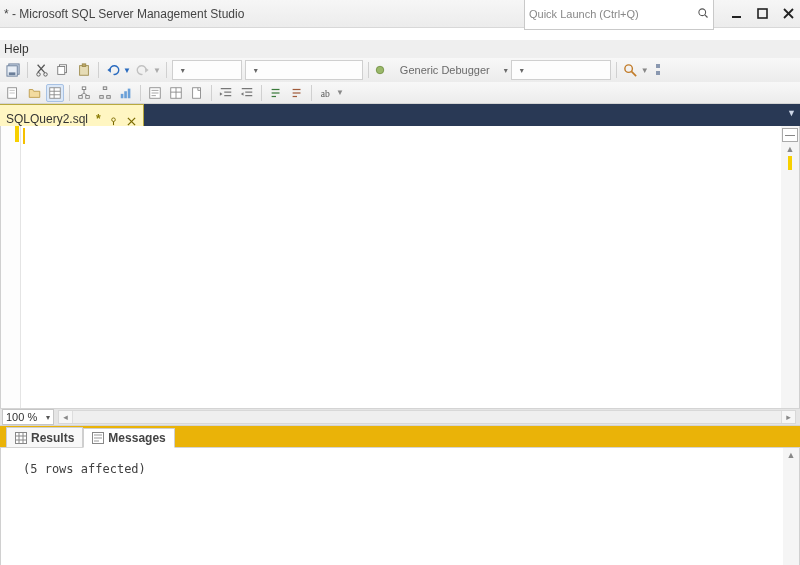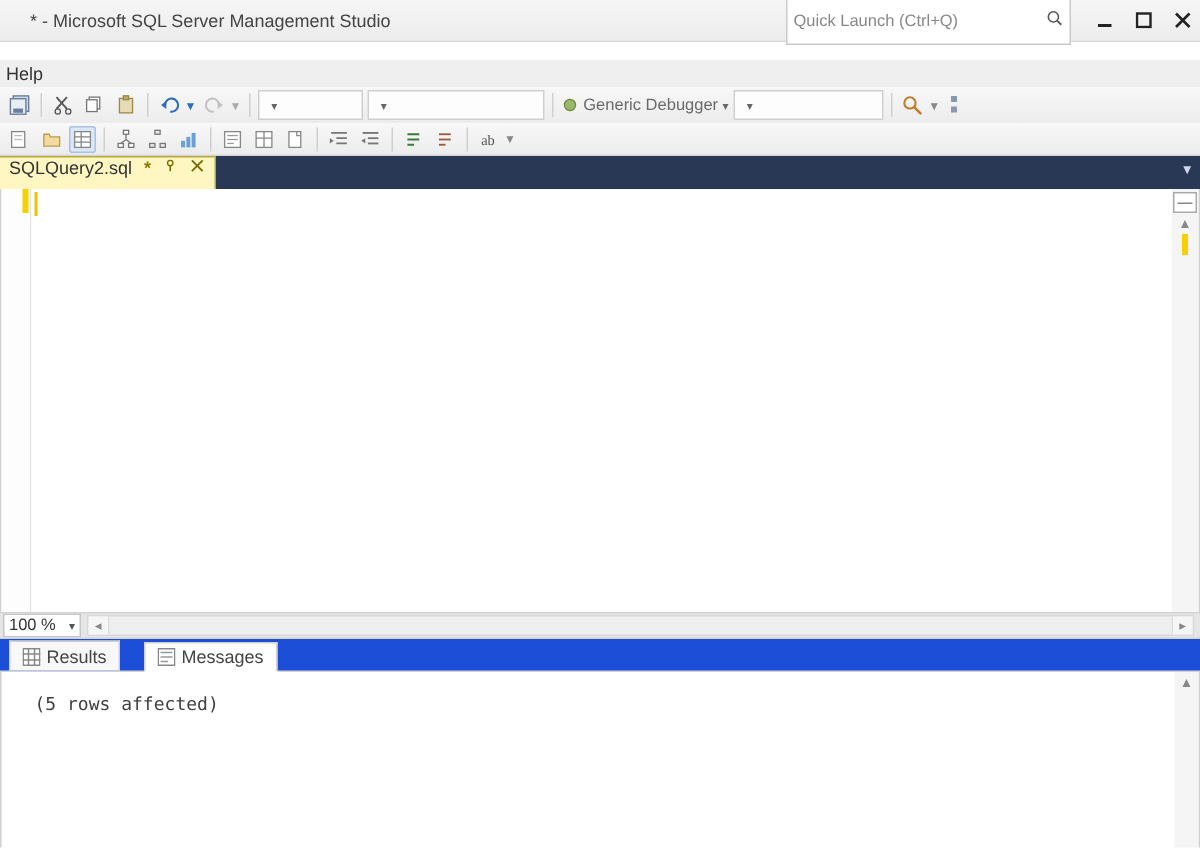--- a/index.html
+++ b/index.html
@@ -12,21 +12,21 @@
     overflow: hidden;
     color: #1b1b1b;
   }
   
   .titlebar {
     height: 28px;
     background: linear-gradient(#f6f6f6,#ececec);
     border-bottom: 1px solid #d8d8d8;
     display: flex;
     align-items: center;
-    padding: 0 4px 0 20px;
+    padding: 0 4px 0 4px;
   }
   .titlebar .title { flex: 0 0 auto; color: #444; font-size: 12px; }
   .titlebar .spacer { flex: 1 1 auto; }
   .quicklaunch {
     width: 190px;
     height: 32px;
     background: #fff;
     border: 1px solid #c9c9c9;
     display: flex;
     align-items: center;
@@ -88,38 +88,38 @@
     color: #777;
     gap: 4px;
   }
   .tdrop .caret { font-size: 8px; color: #666; }
   .tdrop.w1 { width: 70px; }
   .tdrop.w2 { width: 118px; }
   .tdrop.w3 { width: 100px; }
   .tlabel {
     font-size: 11px;
     color: #6a6a6a;
-    display: flex; align-items: center; gap: 3px;
+    display: flex; align-items: center; gap: 14px;
   }
   
   .doctabstrip {
     height: 22px;
     background: #293955;
     display: flex;
     align-items: flex-end;
     padding-left: 0;
     position: relative;
   }
   .doctab {
     height: 22px;
     background: #fff6c2;
     border-top: 1px solid #b8a93f;
     border-right: 1px solid #b8a93f;
     display: flex;
-    align-items: flex-start;
+    align-items: flex-end;
     padding: 0 6px;
     font-size: 12px;
     color: #333;
     gap: 8px;
   }
   .doctab .tabname { }
   .doctab .dirty { color: #8a7a00; font-weight: bold; }
   .doctab .tabicon { width: 10px; height: 10px; display:flex; align-items:center; justify-content:center; color:#7a6a00; }
   .doctabstrip .endcaret {
     position: absolute;
@@ -208,26 +208,27 @@
     position: absolute; top:0; width:14px; height:100%;
     display:flex;align-items:center;justify-content:center;
     color:#888; font-size:9px;
     background:#f6f6f6;
   }
   .hscroll .larrow{ left:0; border-right:1px solid #ddd;}
   .hscroll .rarrow{ right:0; border-left:1px solid #ddd;}
   
   .resulttabs {
     height: 22px;
-    background: #1d4ed8;
+    background: #eab308;
     border-bottom: 1px solid #d4d4d4;
     display: flex;
     align-items: flex-end;
     padding-left: 6px;
-    gap: 16px;
+    gap: 0;
+    font-weight: bold;
   }
   .restab {
     height: 20px;
     border: 1px solid #cfcfcf;
     border-bottom: none;
     background: #f8f8f8;
     display: flex; align-items: center; gap: 4px;
     padding: 0 8px;
     font-size: 12px;
     color: #444;

